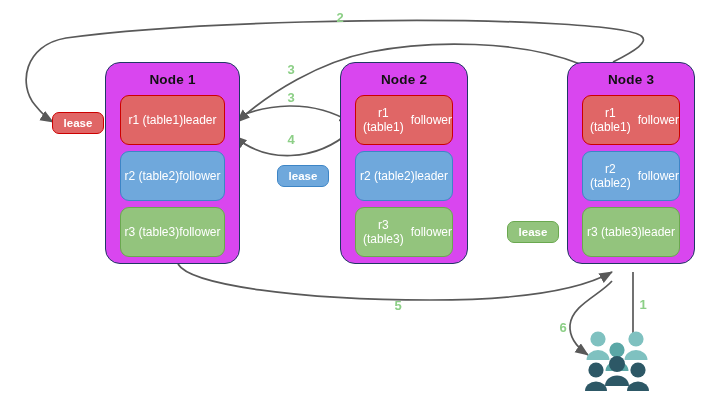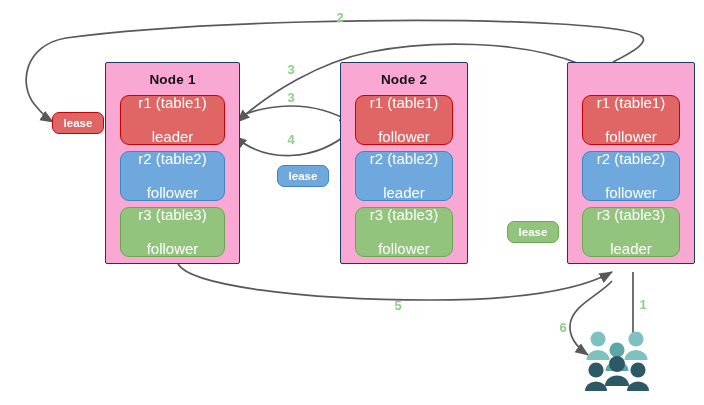--- a/index.html
+++ b/index.html
@@ -1,28 +1,28 @@
 <!DOCTYPE html>
 <html><head>
 <meta charset="utf-8">
 <style>
   html,body{margin:0;padding:0;background:#ffffff;}
   body{width:704px;height:405px;overflow:hidden;
        font-family:"Liberation Sans",sans-serif;}
   #stage{position:relative;width:704px;height:405px;background:#fff;}
   #wires{position:absolute;left:0;top:0;width:704px;height:405px;}
 
-  .node{position:absolute;border:1.6px solid #1f3864;border-radius:2px;
-        background:#f9a8d4;box-sizing:border-box;text-decoration:underline;}
+  .node{position:absolute;border:1.6px solid #1f3864;border-radius:15px;
+        background:#d946ef;box-sizing:border-box;text-decoration:underline;}
   .node-title{position:absolute;left:0;right:0;top:9px;text-align:center;
         font-size:13.5px;font-weight:bold;color:#111111;letter-spacing:.2px;}
   .replica{position:absolute;left:14px;right:14px;border-radius:9px;
-        box-sizing:border-box;color:#ffffff;font-size:15px;line-height:14px;
-        text-align:center;display:flex;flex-direction:column;align-items:center;
-        justify-content:space-between;}
+        box-sizing:border-box;color:#ffffff;font-size:12px;line-height:14px;
+        text-align:center;display:flex;flex-direction:row;align-items:center;
+        justify-content:center;}
   .r-red{background:#e06666;border:1.6px solid #cc0000;}
   .r-blue{background:#6fa8dc;border:1.6px solid #3d85c6;}
   .r-green{background:#93c47d;border:1.6px solid #6aa84f;}
   .rl{display:block;}
 
   .lease{position:absolute;border-radius:7px;box-sizing:border-box;
         color:#ffffff;font-size:11.5px;display:flex;align-items:center;
         justify-content:center;font-weight:bold;}
   .l-red{background:#e06666;border:1.6px solid #cc0000;}
   .l-blue{background:#6fa8dc;border:1.6px solid #3d85c6;}
@@ -86,20 +86,21 @@
       <span class="rl">r2 (table2)</span>
       <span class="rl">leader</span>
     </div>
     <div class="replica r-green" style="top:144px;height:50px;">
       <span class="rl">r3 (table3)</span>
       <span class="rl">follower</span>
     </div>
   </div>
 
   <div class="node" style="left:567px;top:62px;width:128px;height:202px;">
+    <div class="node-title">Node 3</div>
     <div class="replica r-red" style="top:32px;height:50px;">
       <span class="rl">r1 (table1)</span>
       <span class="rl">follower</span>
     </div>
     <div class="replica r-blue" style="top:88px;height:50px;">
       <span class="rl">r2 (table2)</span>
       <span class="rl">follower</span>
     </div>
     <div class="replica r-green" style="top:144px;height:50px;">
       <span class="rl">r3 (table3)</span>

